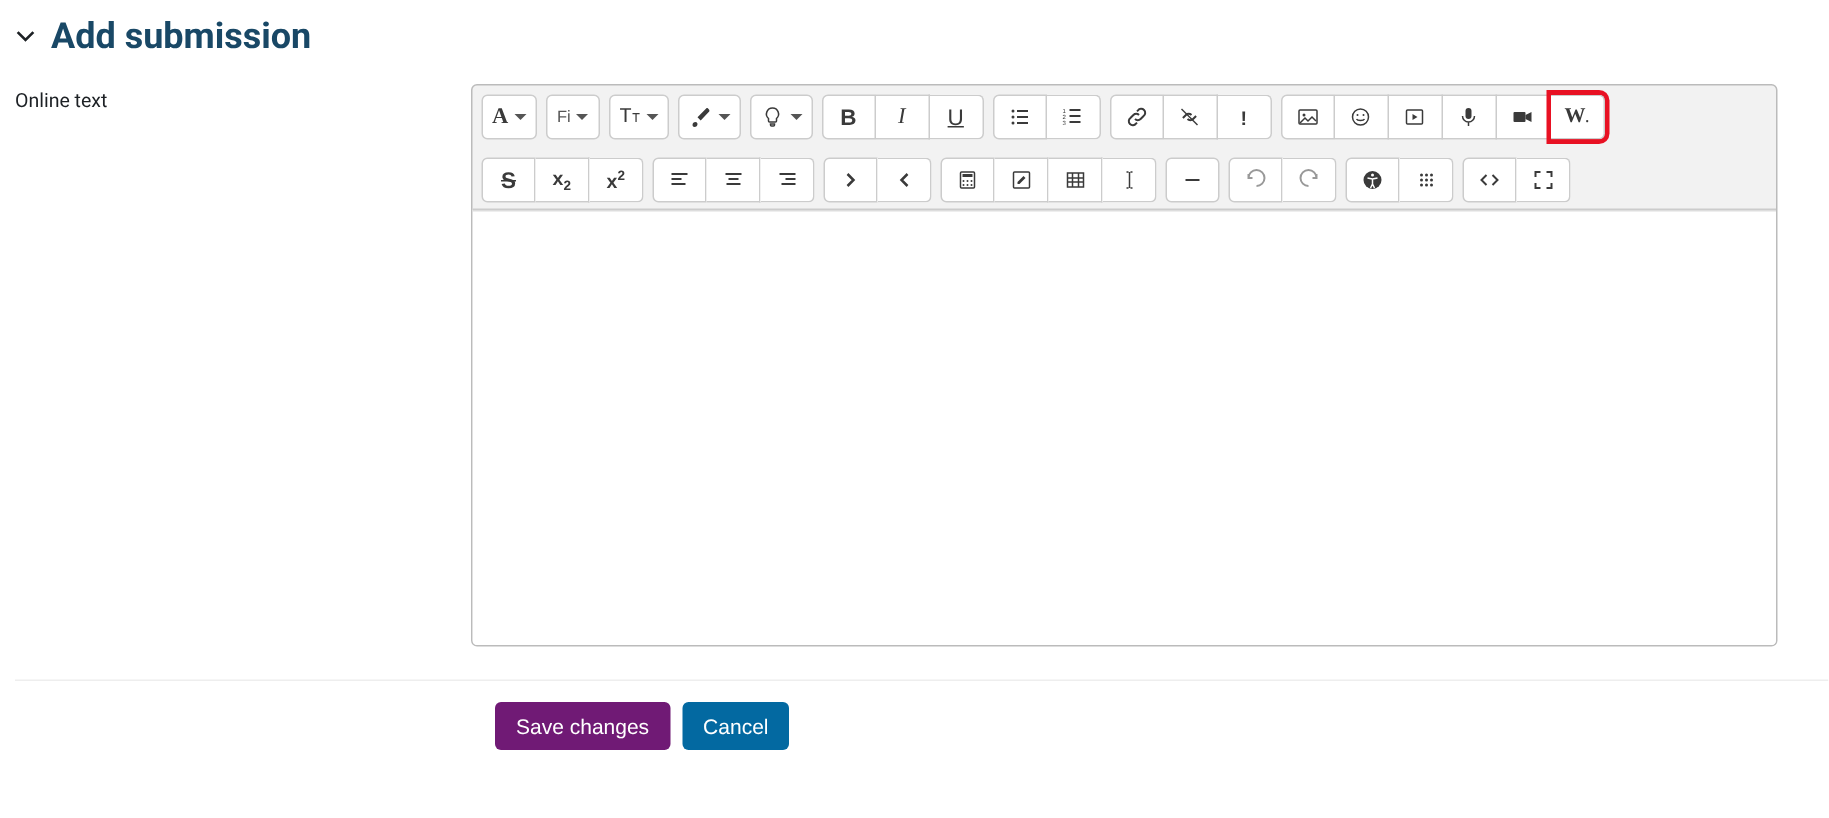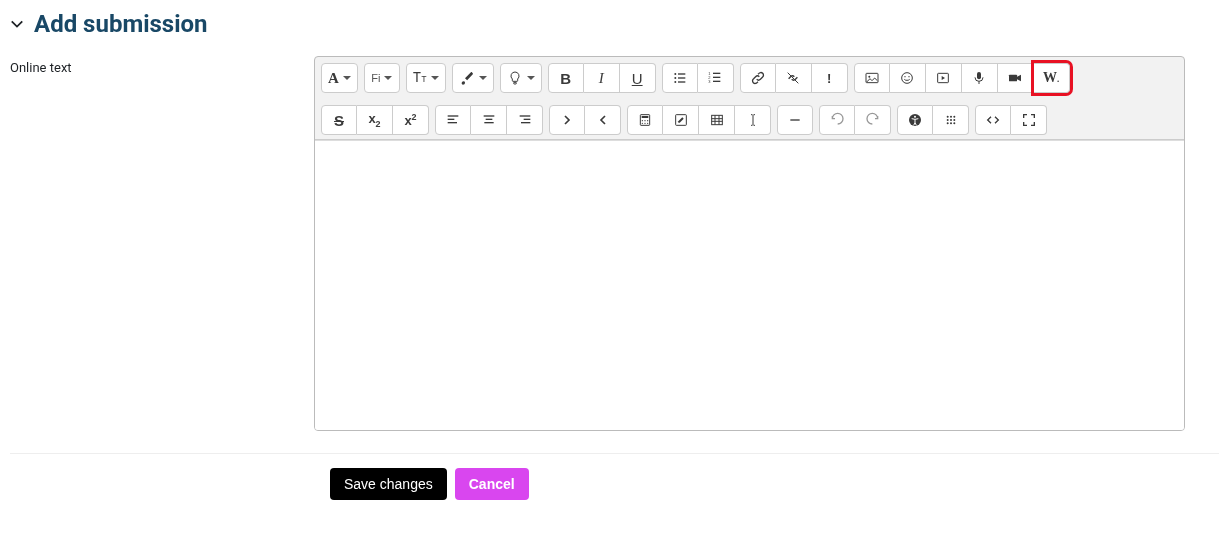--- a/index.html
+++ b/index.html
@@ -106,22 +106,22 @@
     gap: 8px;
   }
   .btn {
     border: none;
     border-radius: 4px;
     padding: 8px 14px;
     font-size: 14px;
     cursor: pointer;
     color: #fff;
   }
-  .btn-primary { background: #000000; }
-  .btn-secondary { background: #d946ef; font-weight: bold; }
+  .btn-primary { background: #701a75; }
+  .btn-secondary { background: #0369a1; }
   .serif { font-family: Georgia, 'Times New Roman', serif; font-weight: bold; font-size: 15px; }
   .mono-small { font-family: Liberation Sans, sans-serif; font-size: 11px; color:#555; }
   .txt-bold { font-weight: 700; font-size: 15px; }
   .txt-italic { font-style: italic; font-family: Georgia, serif; font-size: 15px; }
   .txt-underline { text-decoration: underline; font-size: 15px; }
   .txt-strike { text-decoration: line-through; font-size: 15px; font-weight:700; }
   .sup-sub { position: relative; font-size: 13px; font-weight: bold; }
   .sup-sub sub, .sup-sub sup { font-size: 9px; }
 </style>
 </head>

